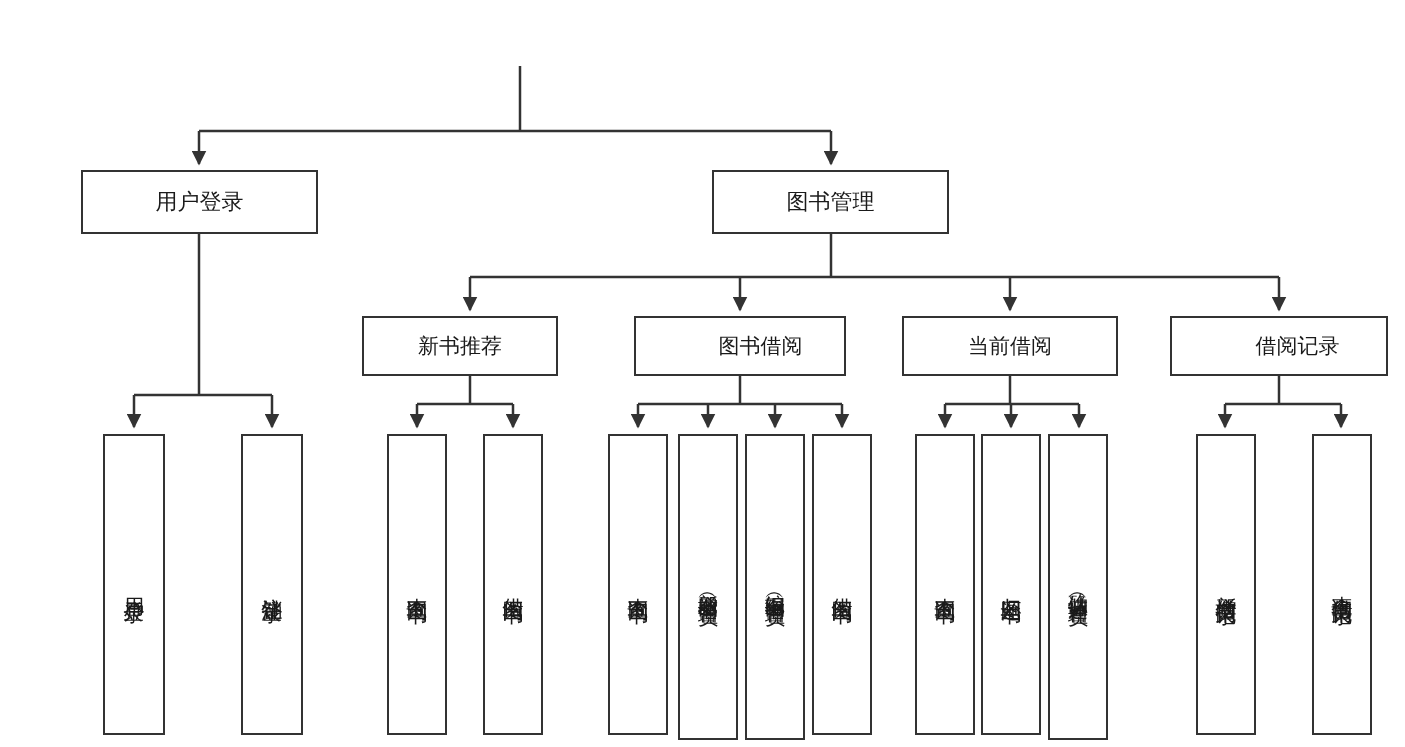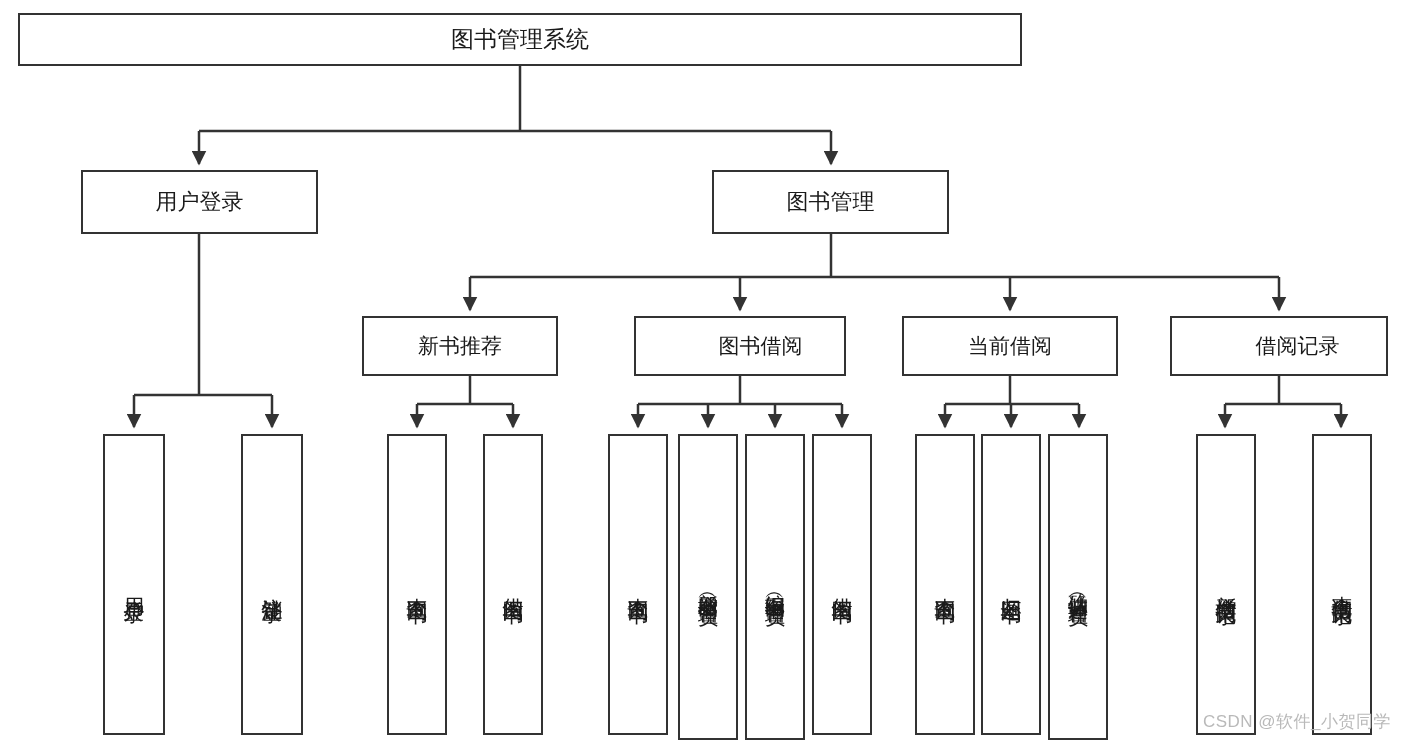--- a/index.html
+++ b/index.html
@@ -119,23 +119,20 @@
       <path d="M 1011 404 L 1011 427" marker-end="url(#arrow)"></path>
       <path d="M 1079 404 L 1079 427" marker-end="url(#arrow)"></path>
 
       <path d="M 1279 376 L 1279 404"></path>
       <path d="M 1225 404 L 1341 404"></path>
       <path d="M 1225 404 L 1225 427" marker-end="url(#arrow)"></path>
       <path d="M 1341 404 L 1341 427" marker-end="url(#arrow)"></path>
     </g>
   </svg>
 
-  <div class="node root" style="left:18px; top:13px; width:1004px; height:53px;">
-    <span>图书管理系统</span>
-  </div>
 
   <div class="node lvl2" style="left:81px; top:170px; width:237px; height:64px;">
     <span>用户登录</span>
   </div>
   <div class="node lvl2" style="left:712px; top:170px; width:237px; height:64px;">
     <span>图书管理</span>
   </div>
 
   <div class="node lvl3" style="left:362px; top:316px; width:196px; height:60px;">
     <span>新书推荐</span>
@@ -187,15 +184,14 @@
     <span class="vlabel">确认归还（管理员）</span>
   </div>
 
   <div class="node leaf" style="left:1196px; top:434px; width:60px; height:301px;">
     <span class="vlabel">新增借阅记录</span>
   </div>
   <div class="node leaf" style="left:1312px; top:434px; width:60px; height:301px;">
     <span class="vlabel">查询借阅记录</span>
   </div>
 
-  <div class="watermark" style="right:14px; bottom:14px;">CSDN @软件_小贺同学</div>
 
 </div>
 
 </body></html>

